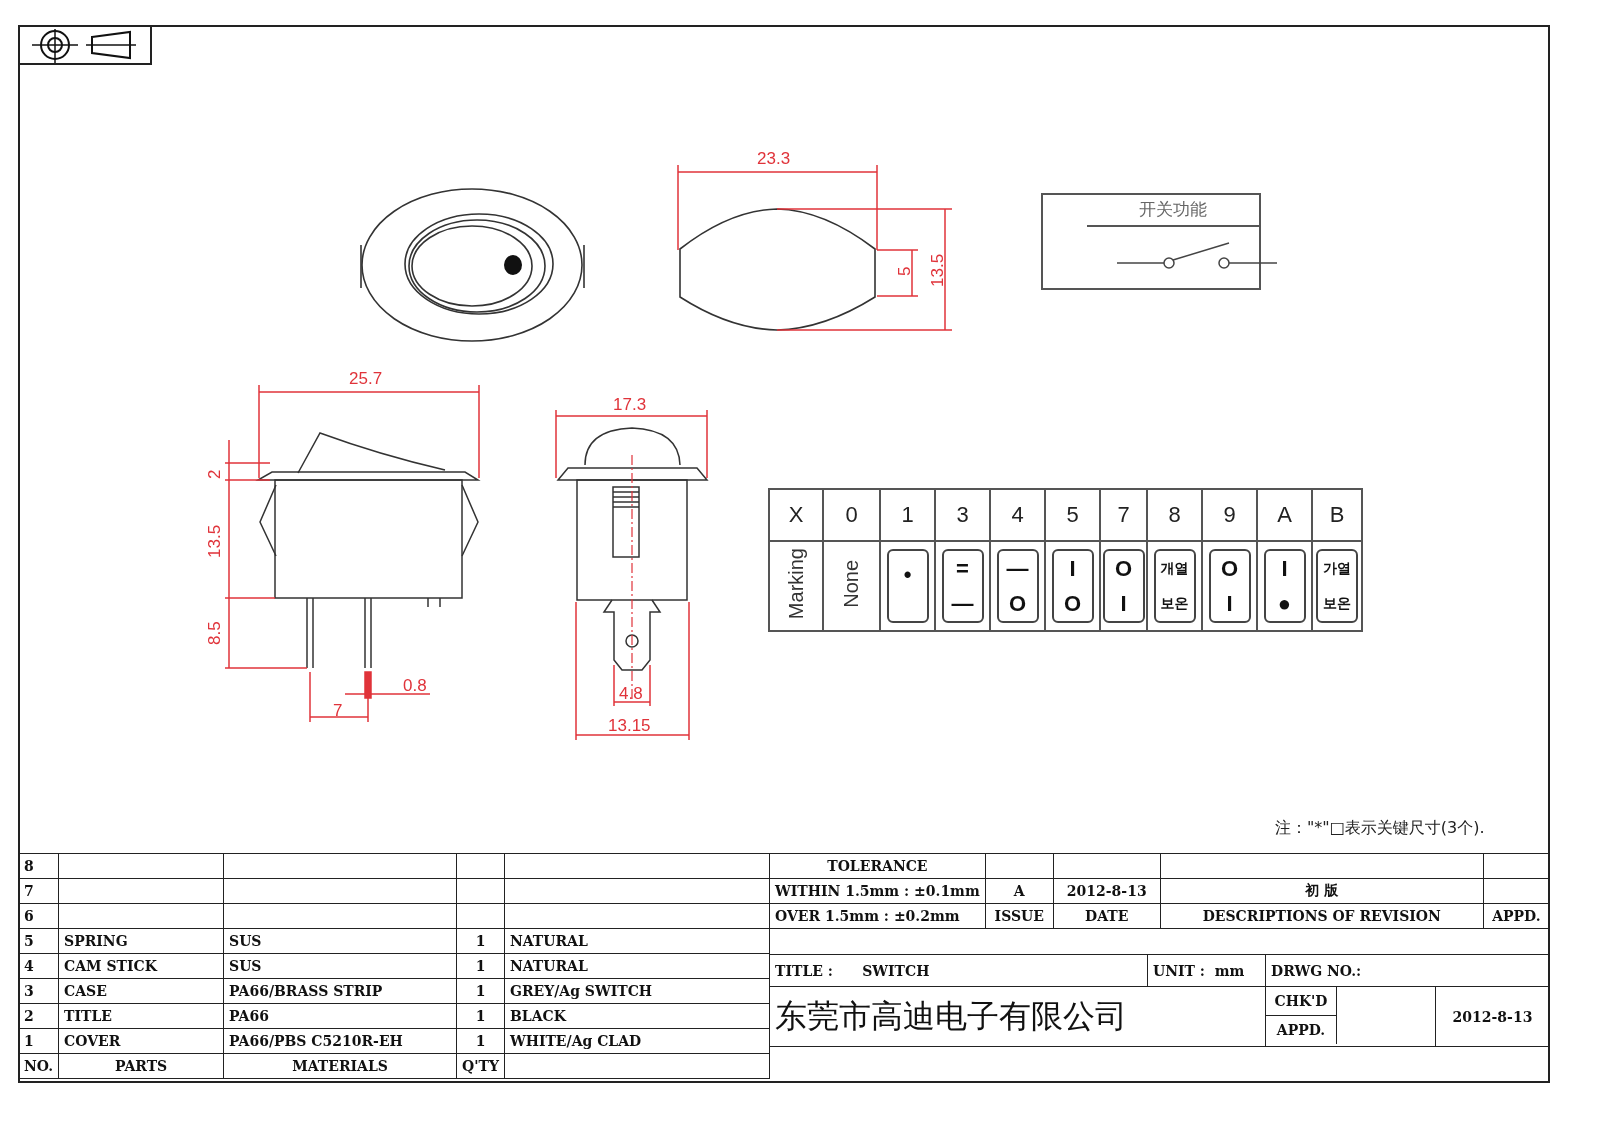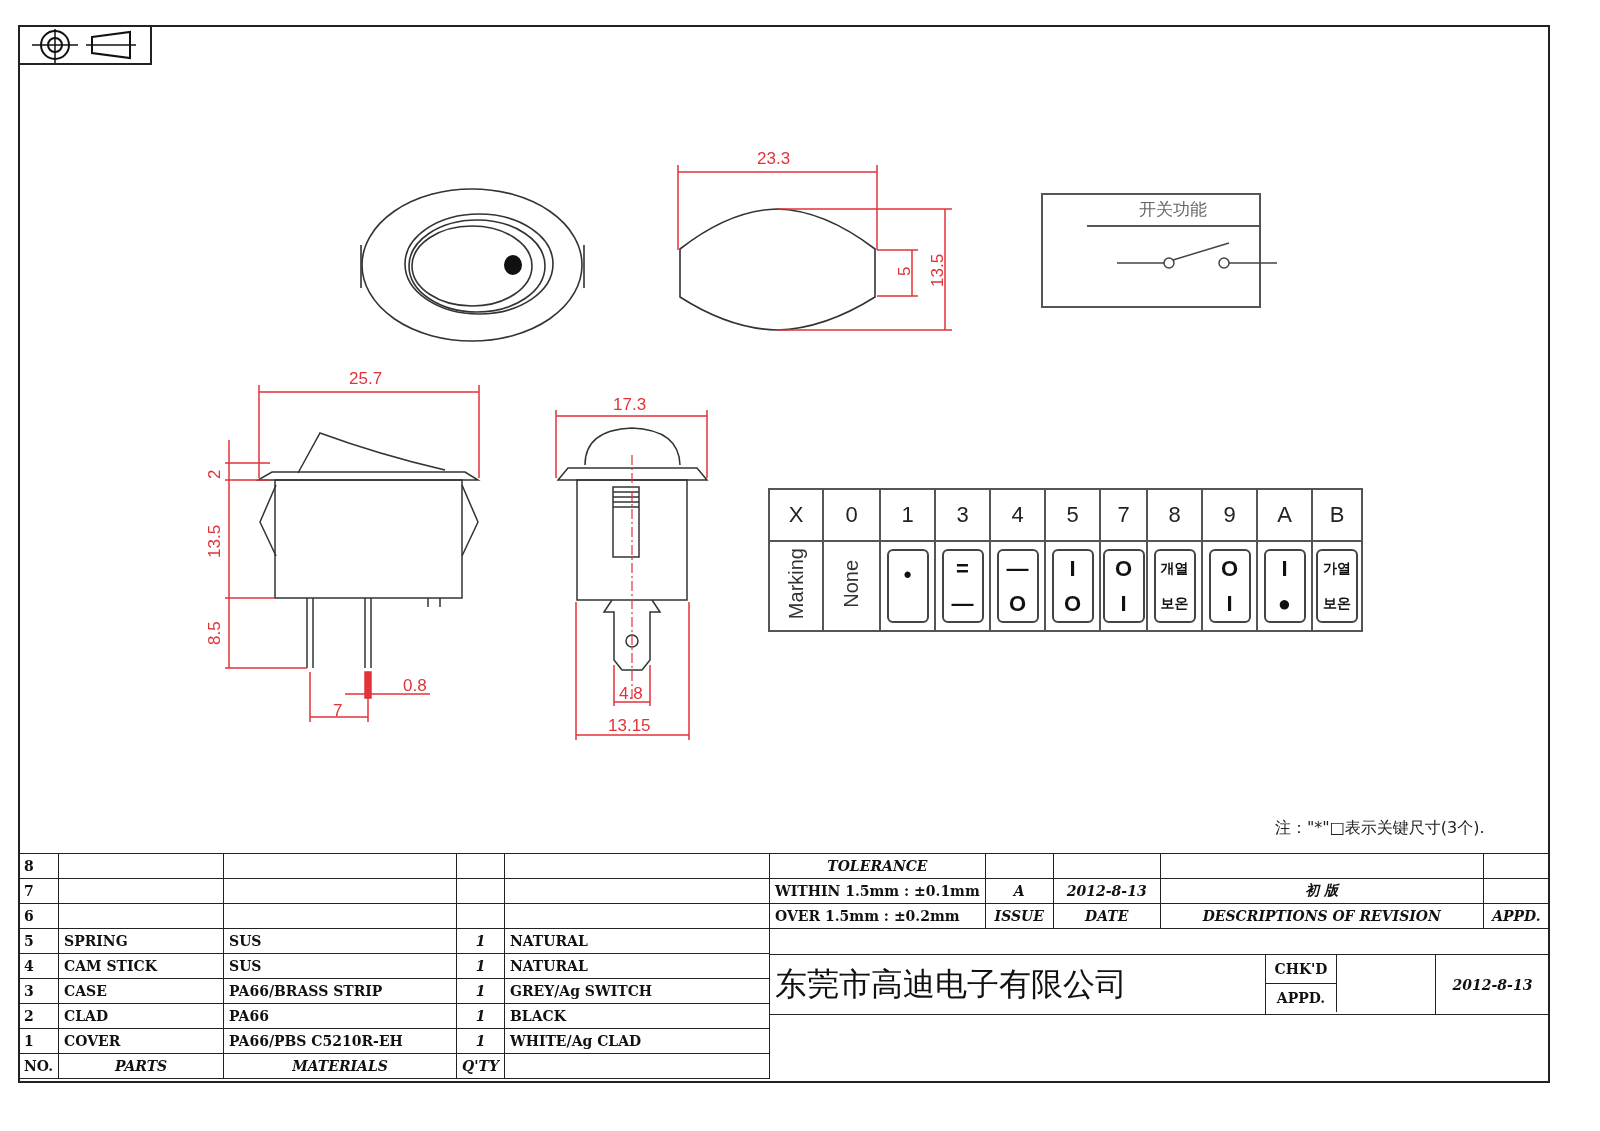--- a/index.html
+++ b/index.html
@@ -1,32 +1,32 @@
 <!DOCTYPE html>
 <html><head>
 <meta charset="utf-8">
 <style>
   html,body{margin:0;padding:0;background:#fff;}
   body{width:1600px;height:1131px;position:relative;overflow:hidden;font-family:"DejaVu Serif","Liberation Serif",serif;color:#111;}
   .frame{position:absolute;left:18px;top:25px;width:1532px;height:1058px;border:2px solid #222;box-sizing:border-box;}
   .proj{position:absolute;left:18px;top:25px;width:134px;height:40px;border:2px solid #222;box-sizing:border-box;background:#fff;}
   svg.draw{position:absolute;left:0;top:0;}
   .dimtxt{font-family:"Liberation Sans","DejaVu Sans",sans-serif;font-size:17px;fill:#e0333a;}
-  .func-box{position:absolute;left:1041px;top:193px;width:220px;height:115px;border:2px solid #555;box-sizing:border-box;padding-left:44px;}
+  .func-box{position:absolute;left:1041px;top:193px;width:220px;height:97px;border:2px solid #555;box-sizing:border-box;padding-left:44px;}
   .func-title{height:30px;border-bottom:2px solid #555;text-align:center;font-size:17px;line-height:28px;color:#666;font-family:"DejaVu Sans",sans-serif;}
   .mark-table{position:absolute;left:768px;top:488px;border-collapse:collapse;font-family:"Liberation Sans","DejaVu Sans",sans-serif;}
   .mark-table td{border:2px solid #555;text-align:center;padding:0;}
   .mark-table tr.hdr td{height:50px;font-size:22px;color:#222;}
   .mark-table tr.sym td{height:88px;}
   .vert{writing-mode:vertical-rl;transform:rotate(180deg);font-size:20px;color:#333;}
   .note{position:absolute;left:1275px;top:818px;font-size:16px;font-family:"DejaVu Sans",sans-serif;color:#222;}
   .tb{position:absolute;left:18px;top:853px;width:1532px;height:230px;}
   .tb table{border-collapse:collapse;position:absolute;font-weight:bold;font-size:14px;}
   .tb td{border:1.5px solid #222;padding:0 5px;height:24px;white-space:nowrap;}
-  .c{text-align:center;font-style:italic;}
+  .c{text-align:center;}
   .company{font-family:"DejaVu Sans",sans-serif;font-weight:normal;font-size:32px;text-align:left;margin-left:41px;}
 </style>
 </head>
 <body>
 
 <div class="frame"></div>
 
 <div class="proj">
   <svg width="130" height="36">
     <line x1="12" y1="18" x2="58" y2="18" stroke="#111" stroke-width="1.5"></line>
@@ -273,21 +273,21 @@
         </tr>
     <tr>
           <td>3</td>
           <td>CASE</td>
           <td>PA66/BRASS STRIP</td>
           <td class="c">1</td>
           <td>GREY/Ag SWITCH</td>
         </tr>
     <tr>
           <td>2</td>
-          <td>CLAD</td>
+          <td>TITLE</td>
           <td>PA66</td>
           <td class="c">1</td>
           <td>BLACK</td>
         </tr>
     <tr>
           <td>1</td>
           <td>COVER</td>
           <td>PA66/PBS C5210R-EH</td>
           <td class="c">1</td>
           <td>WHITE/Ag CLAD</td>
@@ -336,20 +336,25 @@
     </table>
 
   <table style="left:751px;top:101px;width:781px;">
     <colgroup>
         <col style="width:378px">
         <col style="width:118px">
         <col style="width:170px">
         <col>
       </colgroup>
     <tbody>
+        <tr style="height:32px">
+          <td><span>TITLE :</span>&nbsp;&nbsp;&nbsp;&nbsp;&nbsp;&nbsp;<span>SWITCH</span></td>
+          <td><span>UNIT :</span>&nbsp;&nbsp;<span>mm</span></td>
+          <td colspan="2">DRWG NO.:</td>
+        </tr>
     <tr style="height:60px">
           <td colspan="2" class="company">东莞市高迪电子有限公司</td>
           <td style="padding:0;vertical-align:top">
             <div style="border-right:1.5px solid #222;width:70px;text-align:center;line-height:28px;border-bottom:1.5px solid #222">CHK'D</div>
             <div style="border-right:1.5px solid #222;width:70px;text-align:center;line-height:28px">APPD.</div>
           </td>
           <td class="c">2012-8-13</td>
         </tr>
   </tbody>
     </table>

